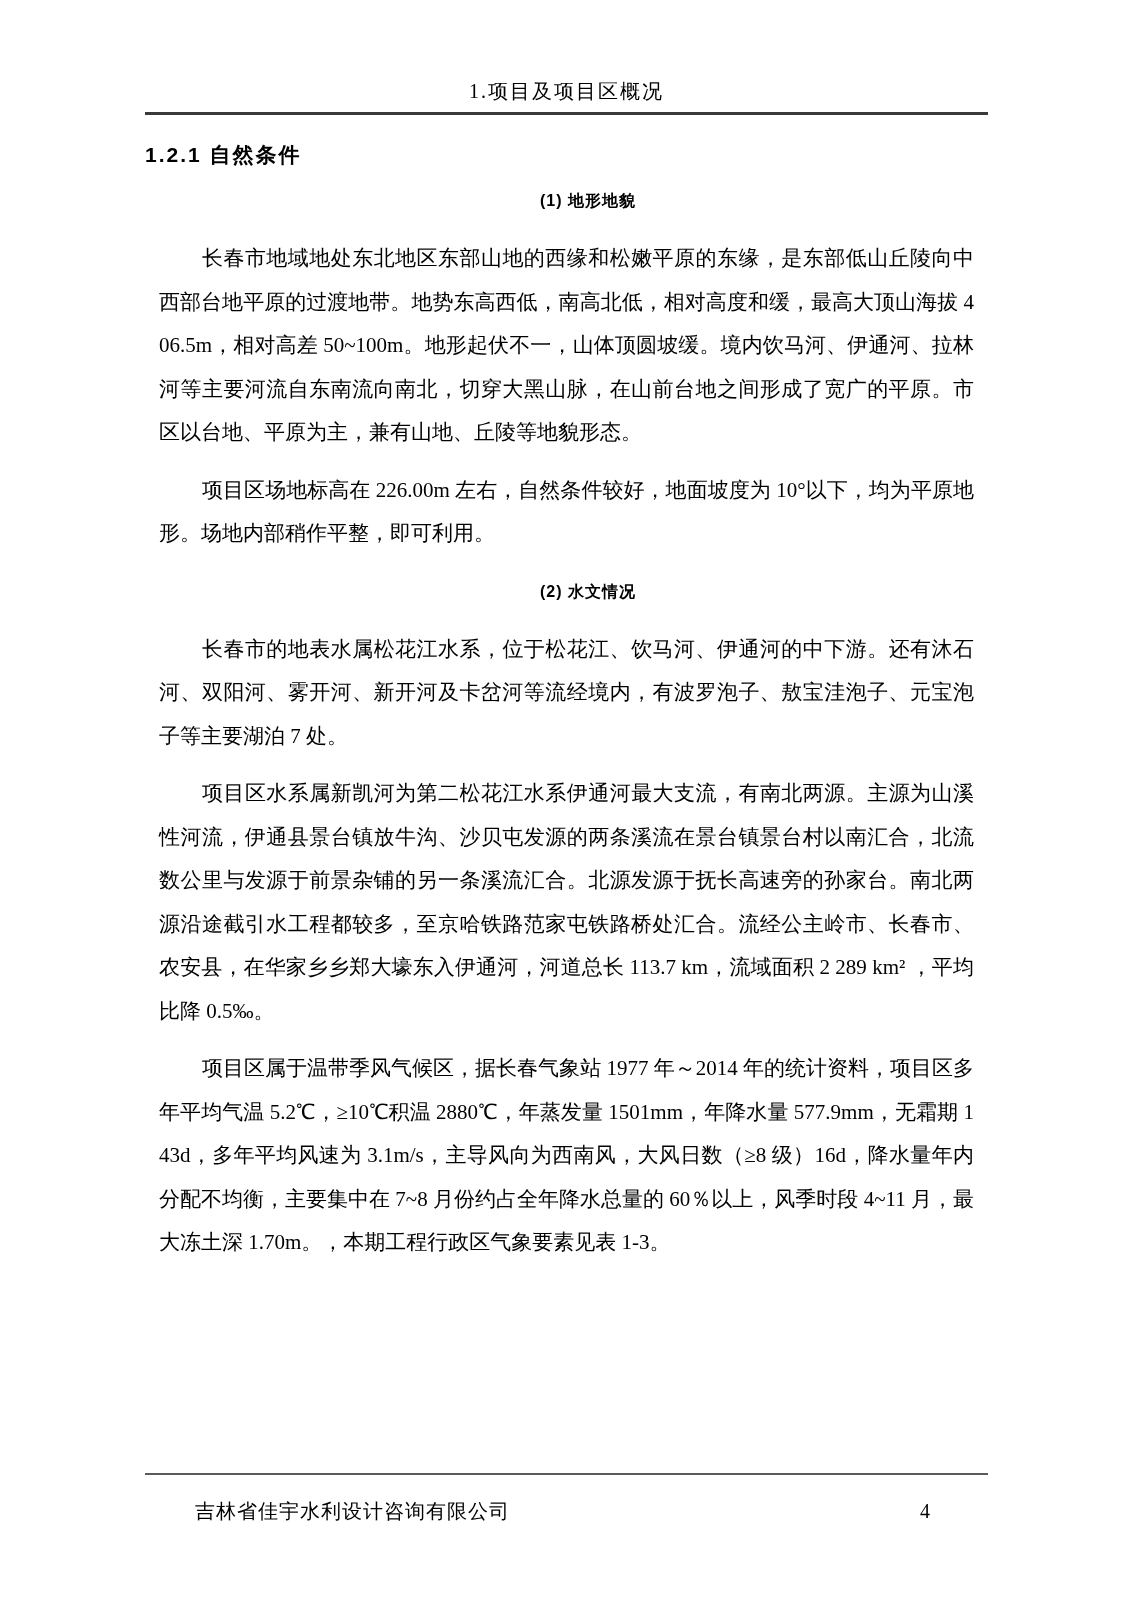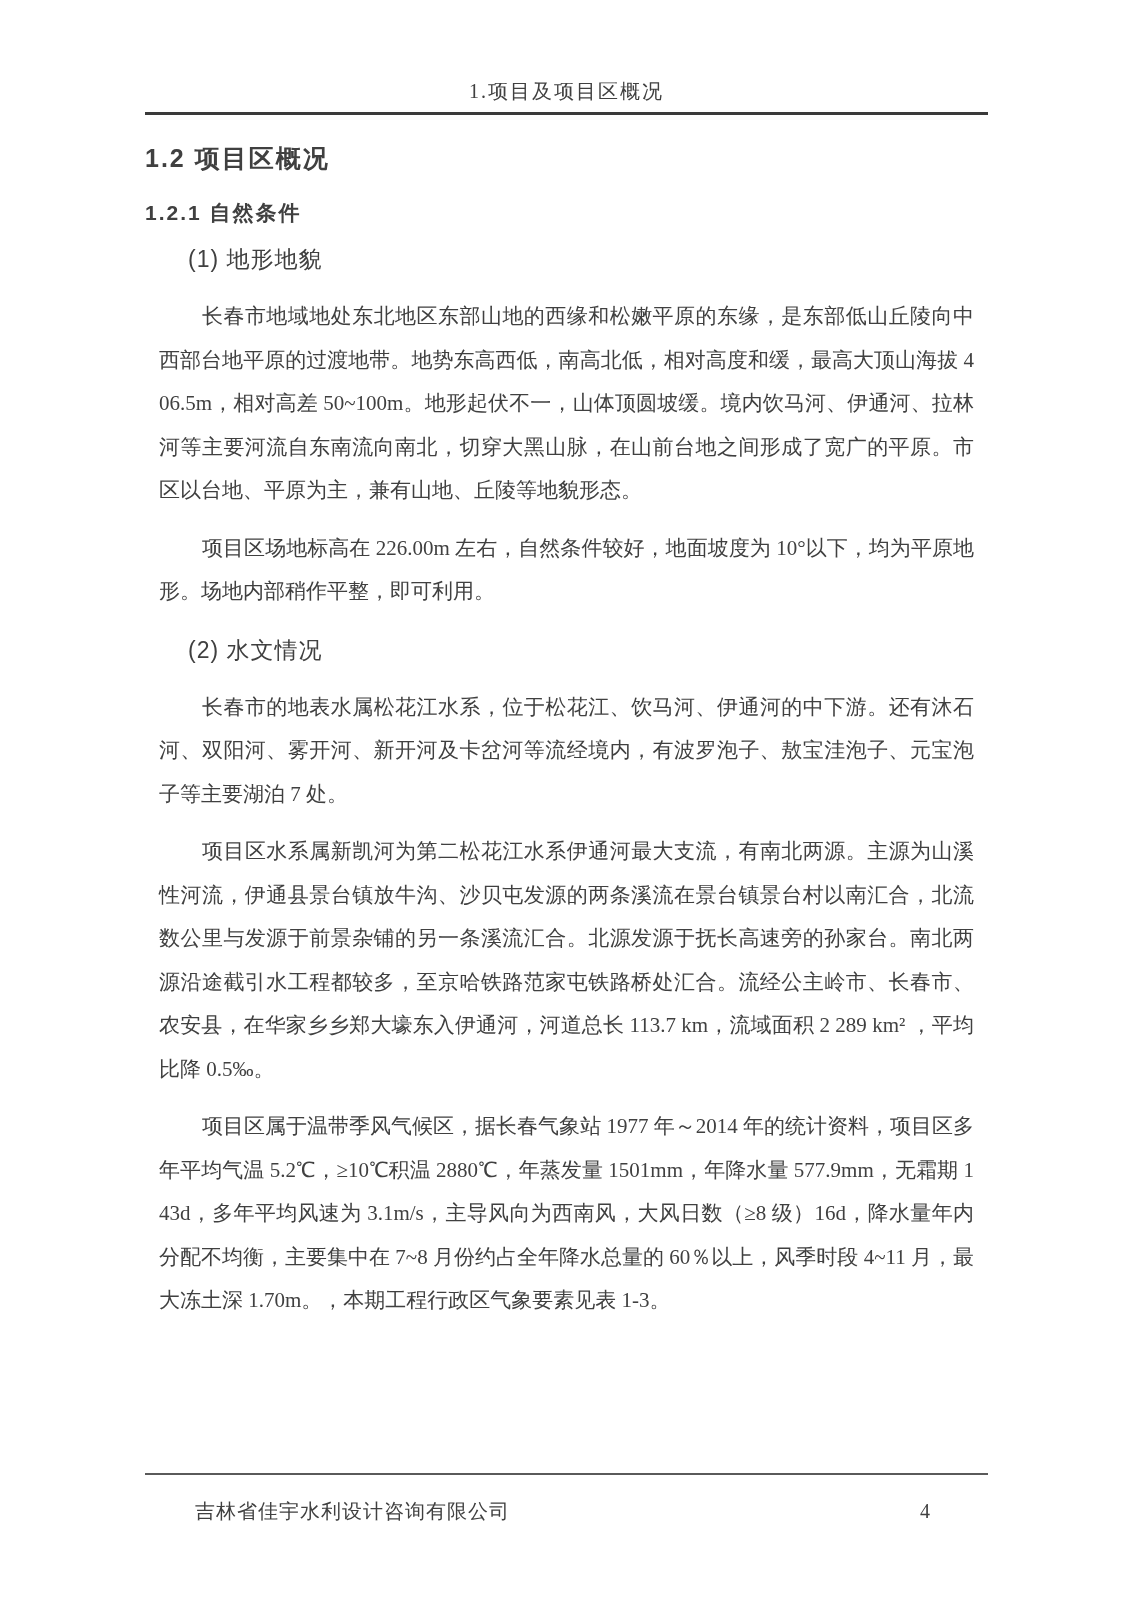--- a/index.html
+++ b/index.html
@@ -6,21 +6,21 @@
     margin: 0;
     padding: 0;
     background: #ffffff;
   }
   .page {
     position: relative;
     width: 1131px;
     height: 1600px;
     background: #ffffff;
     font-family: "Liberation Serif", serif;
-    color: #404040;
+    color: #000000;
     overflow: hidden;
   }
   .content {
     position: absolute;
     left: 145px;
     top: 78px;
     width: 843px;
   }
   .running-head {
     text-align: center;
@@ -41,26 +41,27 @@
   .subsec-title {
     font-family: "Liberation Sans", sans-serif;
     font-weight: 700;
     font-size: 21px;
     line-height: 28px;
     letter-spacing: 2px;
     margin: 26px 0 0 0;
   }
   .clause-heading {
     font-family: "Liberation Sans", sans-serif;
-    font-weight: 400;
-    font-size: 23px;
+    font-weight: 700;
+    font-size: 16px;
     line-height: 44px;
     margin: 10px 0 0 0;
     text-indent: 43px;
     letter-spacing: 1px;
+    text-align: center;
   }
   .body-para {
     font-size: 21px;
     line-height: 43.5px;
     margin: 14px;
     text-align: justify;
     text-indent: 43px;
     word-break: break-all;
   }
   .footer {
@@ -84,21 +85,20 @@
     padding-right: 58px;
   }
 </style>
 </head>
 <body>
 
 <div class="page">
   <div class="content">
     <div class="running-head">1.项目及项目区概况</div>
 
-    <div class="sec-title">1.2 项目区概况</div>
 
     <div class="subsec-title">1.2.1 自然条件</div>
 
     <div id="blocks">
         <div class="clause-heading">(1) 地形地貌</div>
         <p class="body-para">长春市地域地处东北地区东部山地的西缘和松嫩平原的东缘，是东部低山丘陵向中西部台地平原的过渡地带。地势东高西低，南高北低，相对高度和缓，最高大顶山海拔 406.5m，相对高差 50~100m。地形起伏不一，山体顶圆坡缓。境内饮马河、伊通河、拉林河等主要河流自东南流向南北，切穿大黑山脉，在山前台地之间形成了宽广的平原。市区以台地、平原为主，兼有山地、丘陵等地貌形态。</p>
         <p class="body-para">项目区场地标高在 226.00m 左右，自然条件较好，地面坡度为 10°以下，均为平原地形。场地内部稍作平整，即可利用。</p>
         <div class="clause-heading">(2) 水文情况</div>
         <p class="body-para">长春市的地表水属松花江水系，位于松花江、饮马河、伊通河的中下游。还有沐石河、双阳河、雾开河、新开河及卡岔河等流经境内，有波罗泡子、敖宝洼泡子、元宝泡子等主要湖泊 7 处。</p>
         <p class="body-para">项目区水系属新凯河为第二松花江水系伊通河最大支流，有南北两源。主源为山溪性河流，伊通县景台镇放牛沟、沙贝屯发源的两条溪流在景台镇景台村以南汇合，北流数公里与发源于前景杂铺的另一条溪流汇合。北源发源于抚长高速旁的孙家台。南北两源沿途截引水工程都较多，至京哈铁路范家屯铁路桥处汇合。流经公主岭市、长春市、农安县，在华家乡乡郑大壕东入伊通河，河道总长 113.7 km，流域面积 2 289 km² ，平均比降 0.5‰。</p>

